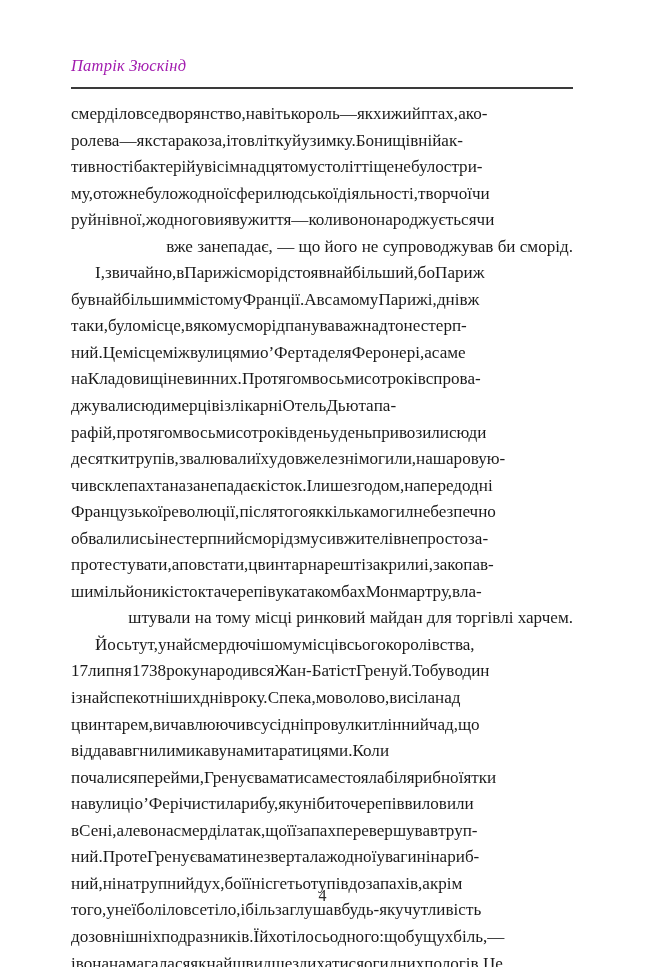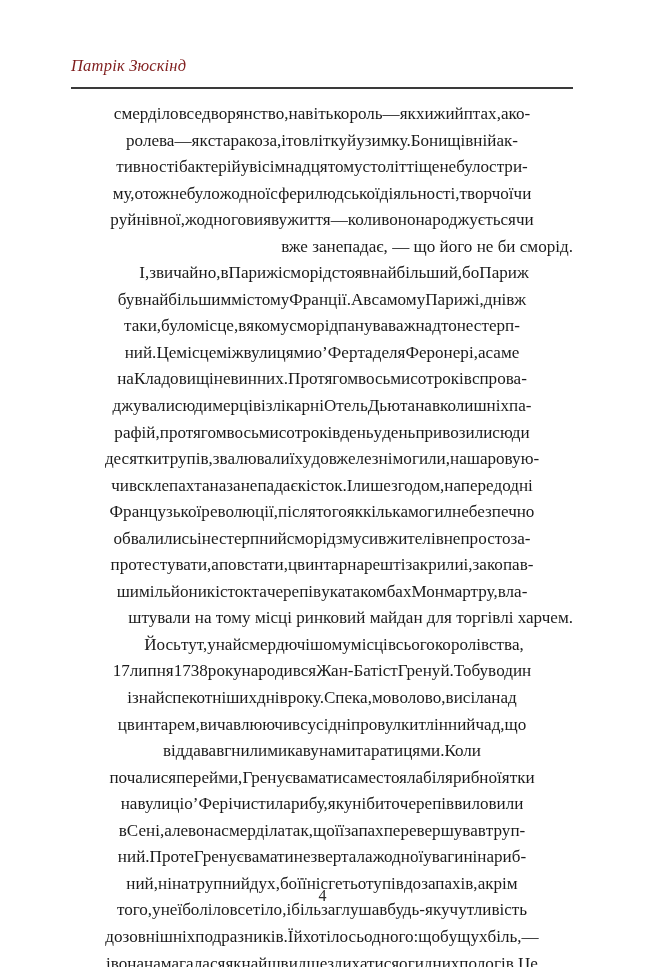--- a/index.html
+++ b/index.html
@@ -28,21 +28,21 @@
   .running-head {
     position: absolute;
     left: 71px;
     top: 57px;
     width: 502px;
   }
   .running-head .author {
     font-style: italic;
     font-size: 16.5px;
     letter-spacing: 0.2px;
-    color: #7f1d1d;
+    color: #a21caf;
     line-height: 1.1;
     white-space: nowrap;
   }
   .head-rule {
     position: absolute;
     left: 71px;
     top: 87px;
     width: 502px;
     height: 1.6px;
     background: #3a3a3a;
@@ -65,21 +65,21 @@
     display: flex;
     width: 502px;
     height: 26.55px;
     line-height: 26.55px;
     font-size: 17.1px;
     white-space: pre;
     overflow: visible;
   }
   
   .line.just {
-    justify-content: center;
+    justify-content: flex-start;
   }
   
   .line.last {
     justify-content: flex-end;
   }
   .line .w {
     white-space: pre;
   }
   
   .line .indent {
@@ -110,29 +110,29 @@
 
   <div class="head-rule"></div>
 
   <div class="textblock" id="textblock">
       <div class="para">
         <div class="line just"><span class="w">смерділо</span><span class="w">все</span><span class="w">дворянство,</span><span class="w">навіть</span><span class="w">король</span><span class="w">—</span><span class="w">як</span><span class="w">хижий</span><span class="w">птах,</span><span class="w">а</span><span class="w">ко-</span></div>
         <div class="line just"><span class="w">ролева</span><span class="w">—</span><span class="w">як</span><span class="w">стара</span><span class="w">коза,</span><span class="w">і</span><span class="w">то</span><span class="w">влітку</span><span class="w">й</span><span class="w">узимку.</span><span class="w">Бо</span><span class="w">нищівній</span><span class="w">ак-</span></div>
         <div class="line just"><span class="w">тивності</span><span class="w">бактерій</span><span class="w">у</span><span class="w">вісімнадцятому</span><span class="w">столітті</span><span class="w">ще</span><span class="w">не</span><span class="w">було</span><span class="w">стри-</span></div>
         <div class="line just"><span class="w">му,</span><span class="w">отож</span><span class="w">не</span><span class="w">було</span><span class="w">жодної</span><span class="w">сфери</span><span class="w">людської</span><span class="w">діяльності,</span><span class="w">творчої</span><span class="w">чи</span></div>
         <div class="line just"><span class="w">руйнівної,</span><span class="w">жодного</span><span class="w">вияву</span><span class="w">життя</span><span class="w">—</span><span class="w">коли</span><span class="w">воно</span><span class="w">народжується</span><span class="w">чи</span></div>
-        <div class="line last"><span class="w">вже</span><span class="w"> занепадає,</span><span class="w"> —</span><span class="w"> що</span><span class="w"> його</span><span class="w"> не</span><span class="w"> би</span><span class="w"> сморід.</span></div>
+        <div class="line last"><span class="w">вже</span><span class="w"> занепадає,</span><span class="w"> —</span><span class="w"> що</span><span class="w"> його</span><span class="w"> не</span><span class="w"> супроводжував</span><span class="w"> би</span><span class="w"> сморід.</span></div>
       </div>
       <div class="para">
         <div class="line just"><span class="indent"></span><span class="w">І,</span><span class="w">звичайно,</span><span class="w">в</span><span class="w">Парижі</span><span class="w">сморід</span><span class="w">стояв</span><span class="w">найбільший,</span><span class="w">бо</span><span class="w">Париж</span></div>
         <div class="line just"><span class="w">був</span><span class="w">найбільшим</span><span class="w">містом</span><span class="w">у</span><span class="w">Франції.</span><span class="w">А</span><span class="w">в</span><span class="w">самому</span><span class="w">Парижі,</span><span class="w">днів</span><span class="w">ж</span></div>
         <div class="line just"><span class="w">таки,</span><span class="w">було</span><span class="w">місце,</span><span class="w">в</span><span class="w">якому</span><span class="w">сморід</span><span class="w">панував</span><span class="w">аж</span><span class="w">надто</span><span class="w">нестерп-</span></div>
         <div class="line just"><span class="w">ний.</span><span class="w">Це</span><span class="w">місце</span><span class="w">між</span><span class="w">вулицями</span><span class="w">о’Фер</span><span class="w">та</span><span class="w">де</span><span class="w">ля</span><span class="w">Феронері,</span><span class="w">а</span><span class="w">саме</span></div>
         <div class="line just"><span class="w">на</span><span class="w">Кладовищі</span><span class="w">невинних.</span><span class="w">Протягом</span><span class="w">восьмисот</span><span class="w">років</span><span class="w">спрова-</span></div>
-        <div class="line just"><span class="w">джували</span><span class="w">сюди</span><span class="w">мерців</span><span class="w">із</span><span class="w">лікарні</span><span class="w">Отель</span><span class="w">Дью</span><span class="w">та</span><span class="w">навколишніх</span><span class="w">па-</span></div>
+        <div class="line just"><span class="w">джували</span><span class="w">сюди</span><span class="w">мерців</span><span class="w">із</span><span class="w">лікарні</span><span class="w">Отель</span><span class="w">Дью</span><span class="w">та</span><span class="w">па-</span></div>
         <div class="line just"><span class="w">рафій,</span><span class="w">протягом</span><span class="w">восьмисот</span><span class="w">років</span><span class="w">день</span><span class="w">у</span><span class="w">день</span><span class="w">привозили</span><span class="w">сюди</span></div>
         <div class="line just"><span class="w">десятки</span><span class="w">трупів,</span><span class="w">звалювали</span><span class="w">їх</span><span class="w">у</span><span class="w">довжелезні</span><span class="w">могили,</span><span class="w">нашаровую-</span></div>
         <div class="line just"><span class="w">чи</span><span class="w">в</span><span class="w">склепах</span><span class="w">та</span><span class="w">на</span><span class="w">занепадає</span><span class="w">кісток.</span><span class="w">І</span><span class="w">лише</span><span class="w">згодом,</span><span class="w">напередодні</span></div>
         <div class="line just"><span class="w">Французької</span><span class="w">революції,</span><span class="w">після</span><span class="w">того</span><span class="w">як</span><span class="w">кілька</span><span class="w">могил</span><span class="w">небезпечно</span></div>
         <div class="line just"><span class="w">обвалились</span><span class="w">і</span><span class="w">нестерпний</span><span class="w">сморід</span><span class="w">змусив</span><span class="w">жителів</span><span class="w">не</span><span class="w">просто</span><span class="w">за-</span></div>
         <div class="line just"><span class="w">протестувати,</span><span class="w">а</span><span class="w">повстати,</span><span class="w">цвинтар</span><span class="w">нарешті</span><span class="w">закрили</span><span class="w">і,</span><span class="w">закопав-</span></div>
         <div class="line just"><span class="w">ши</span><span class="w">мільйони</span><span class="w">кісток</span><span class="w">та</span><span class="w">черепів</span><span class="w">у</span><span class="w">катакомбах</span><span class="w">Монмартру,</span><span class="w">вла-</span></div>
         <div class="line last"><span class="w">штували</span><span class="w"> на</span><span class="w"> тому</span><span class="w"> місці</span><span class="w"> ринковий</span><span class="w"> майдан</span><span class="w"> для</span><span class="w"> торгівлі</span><span class="w"> харчем.</span></div>
       </div>
       <div class="para">

